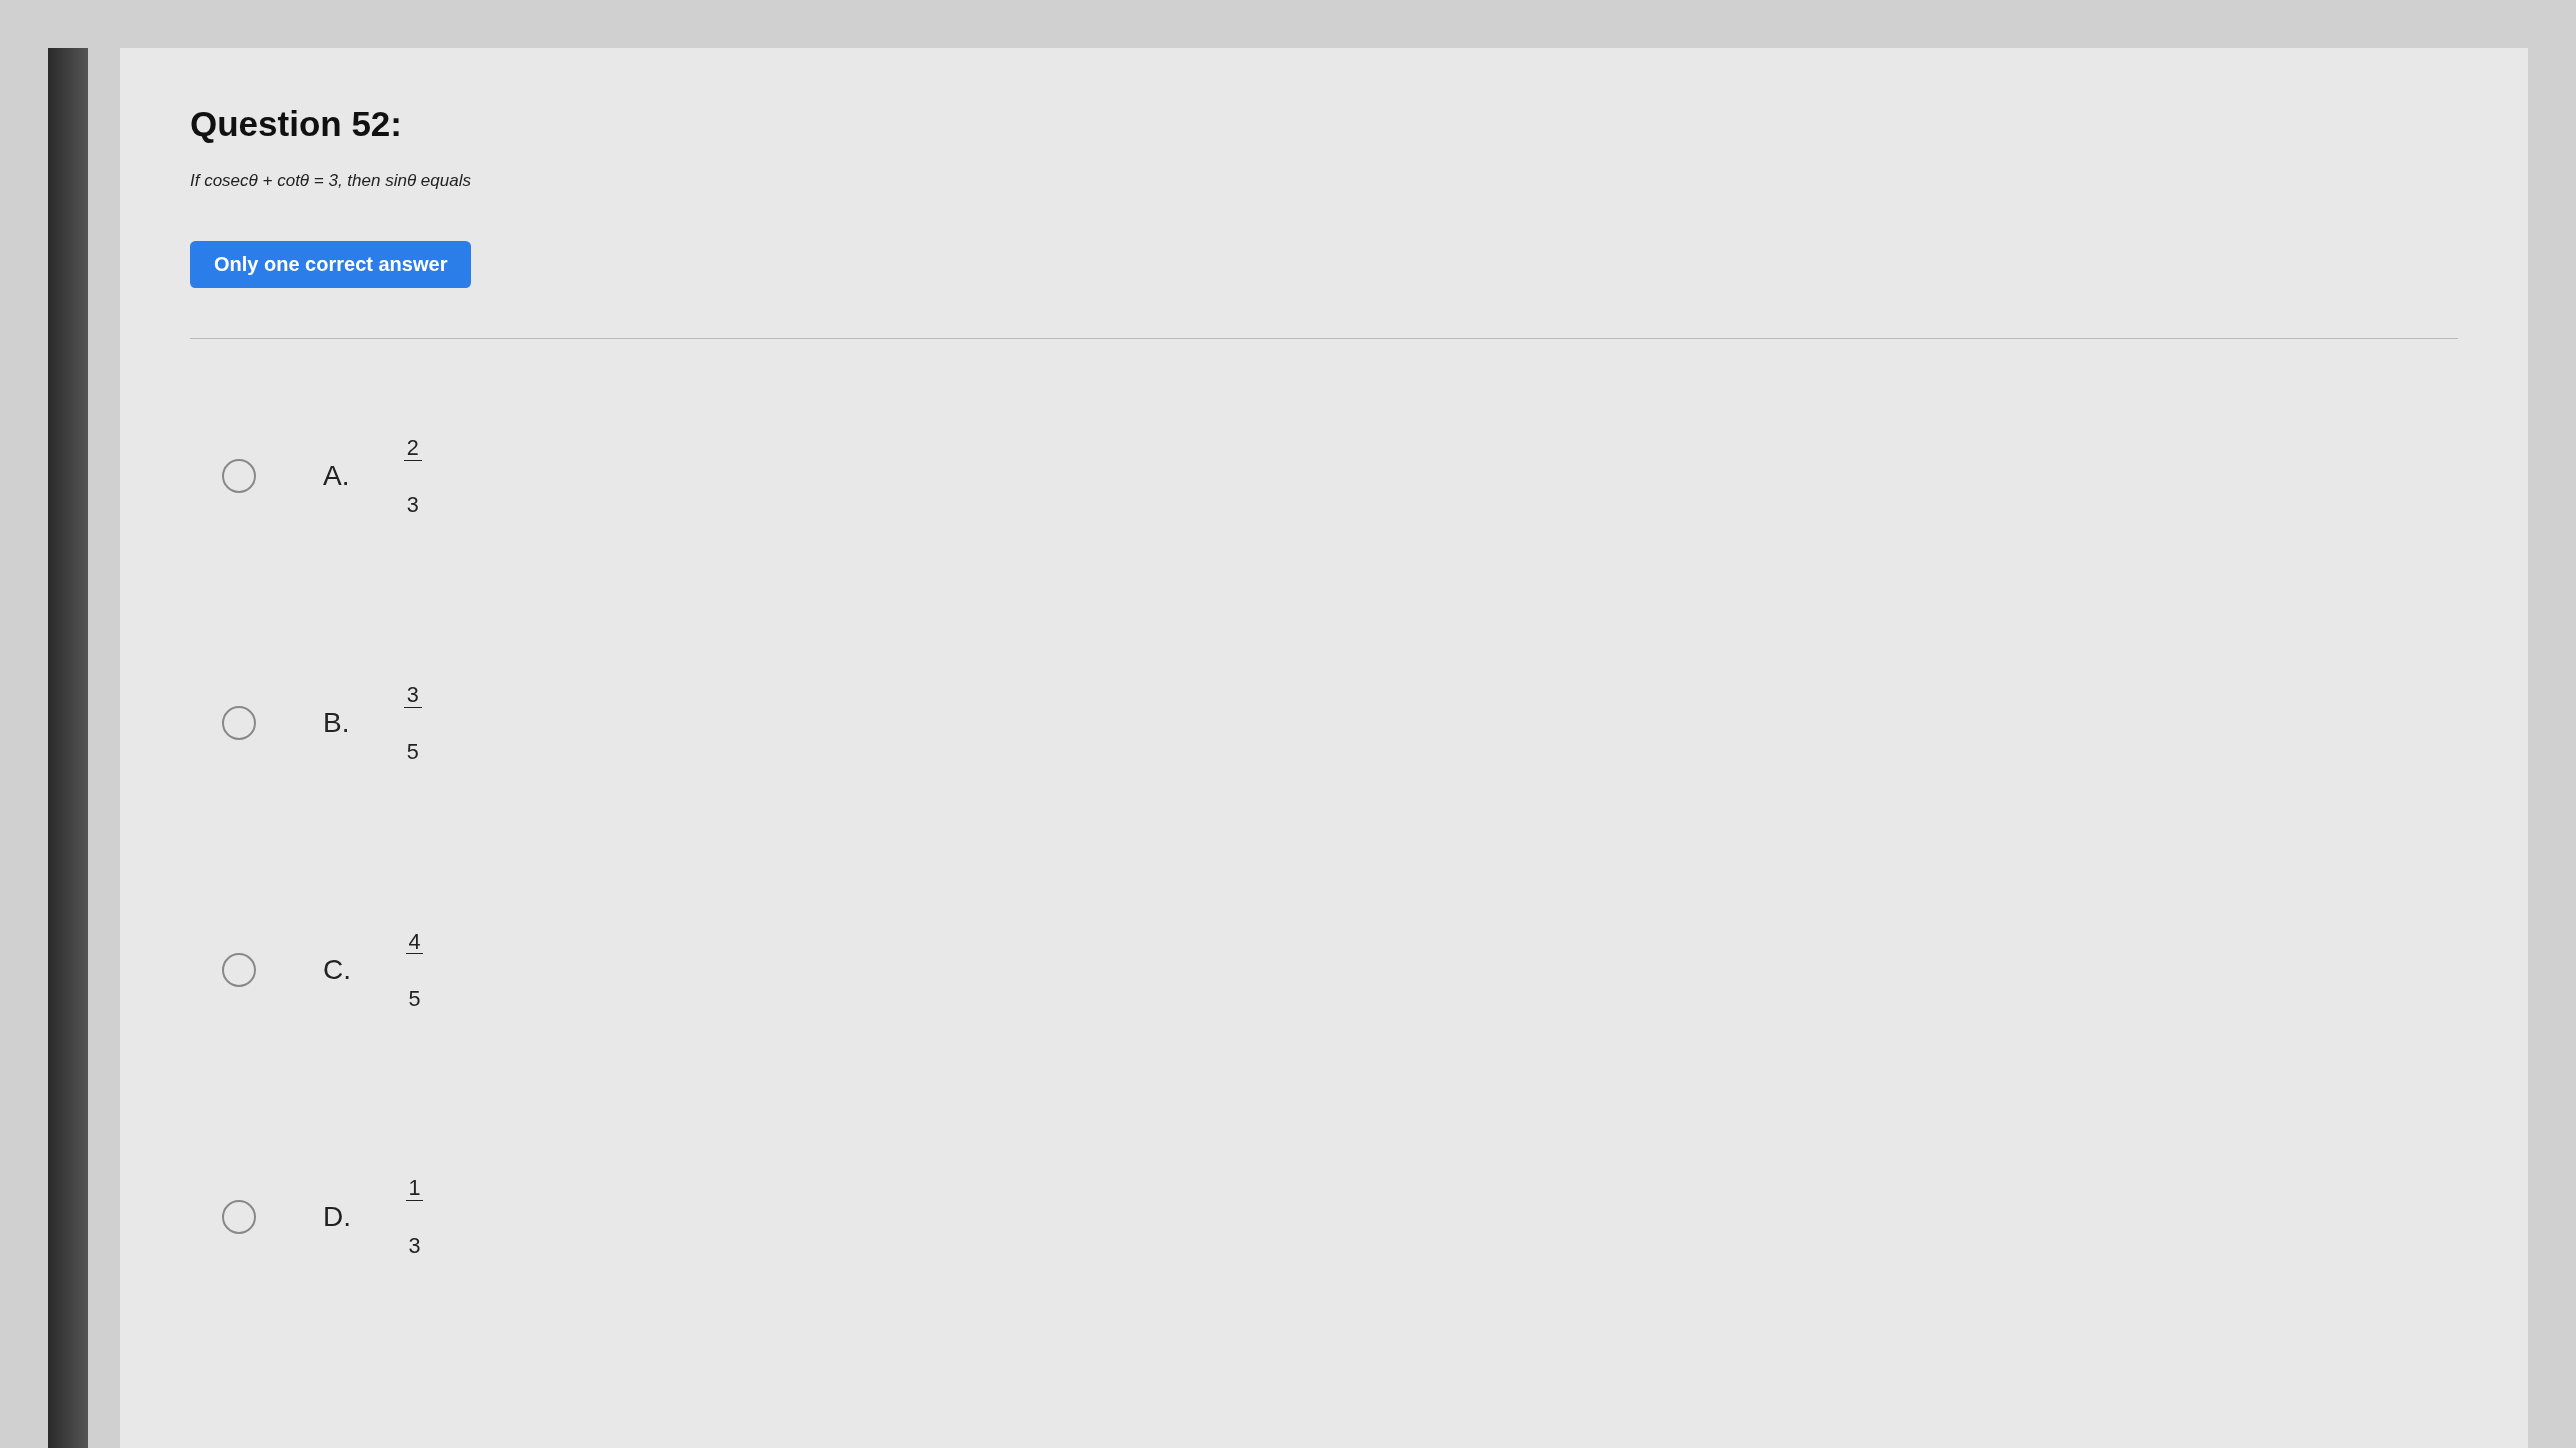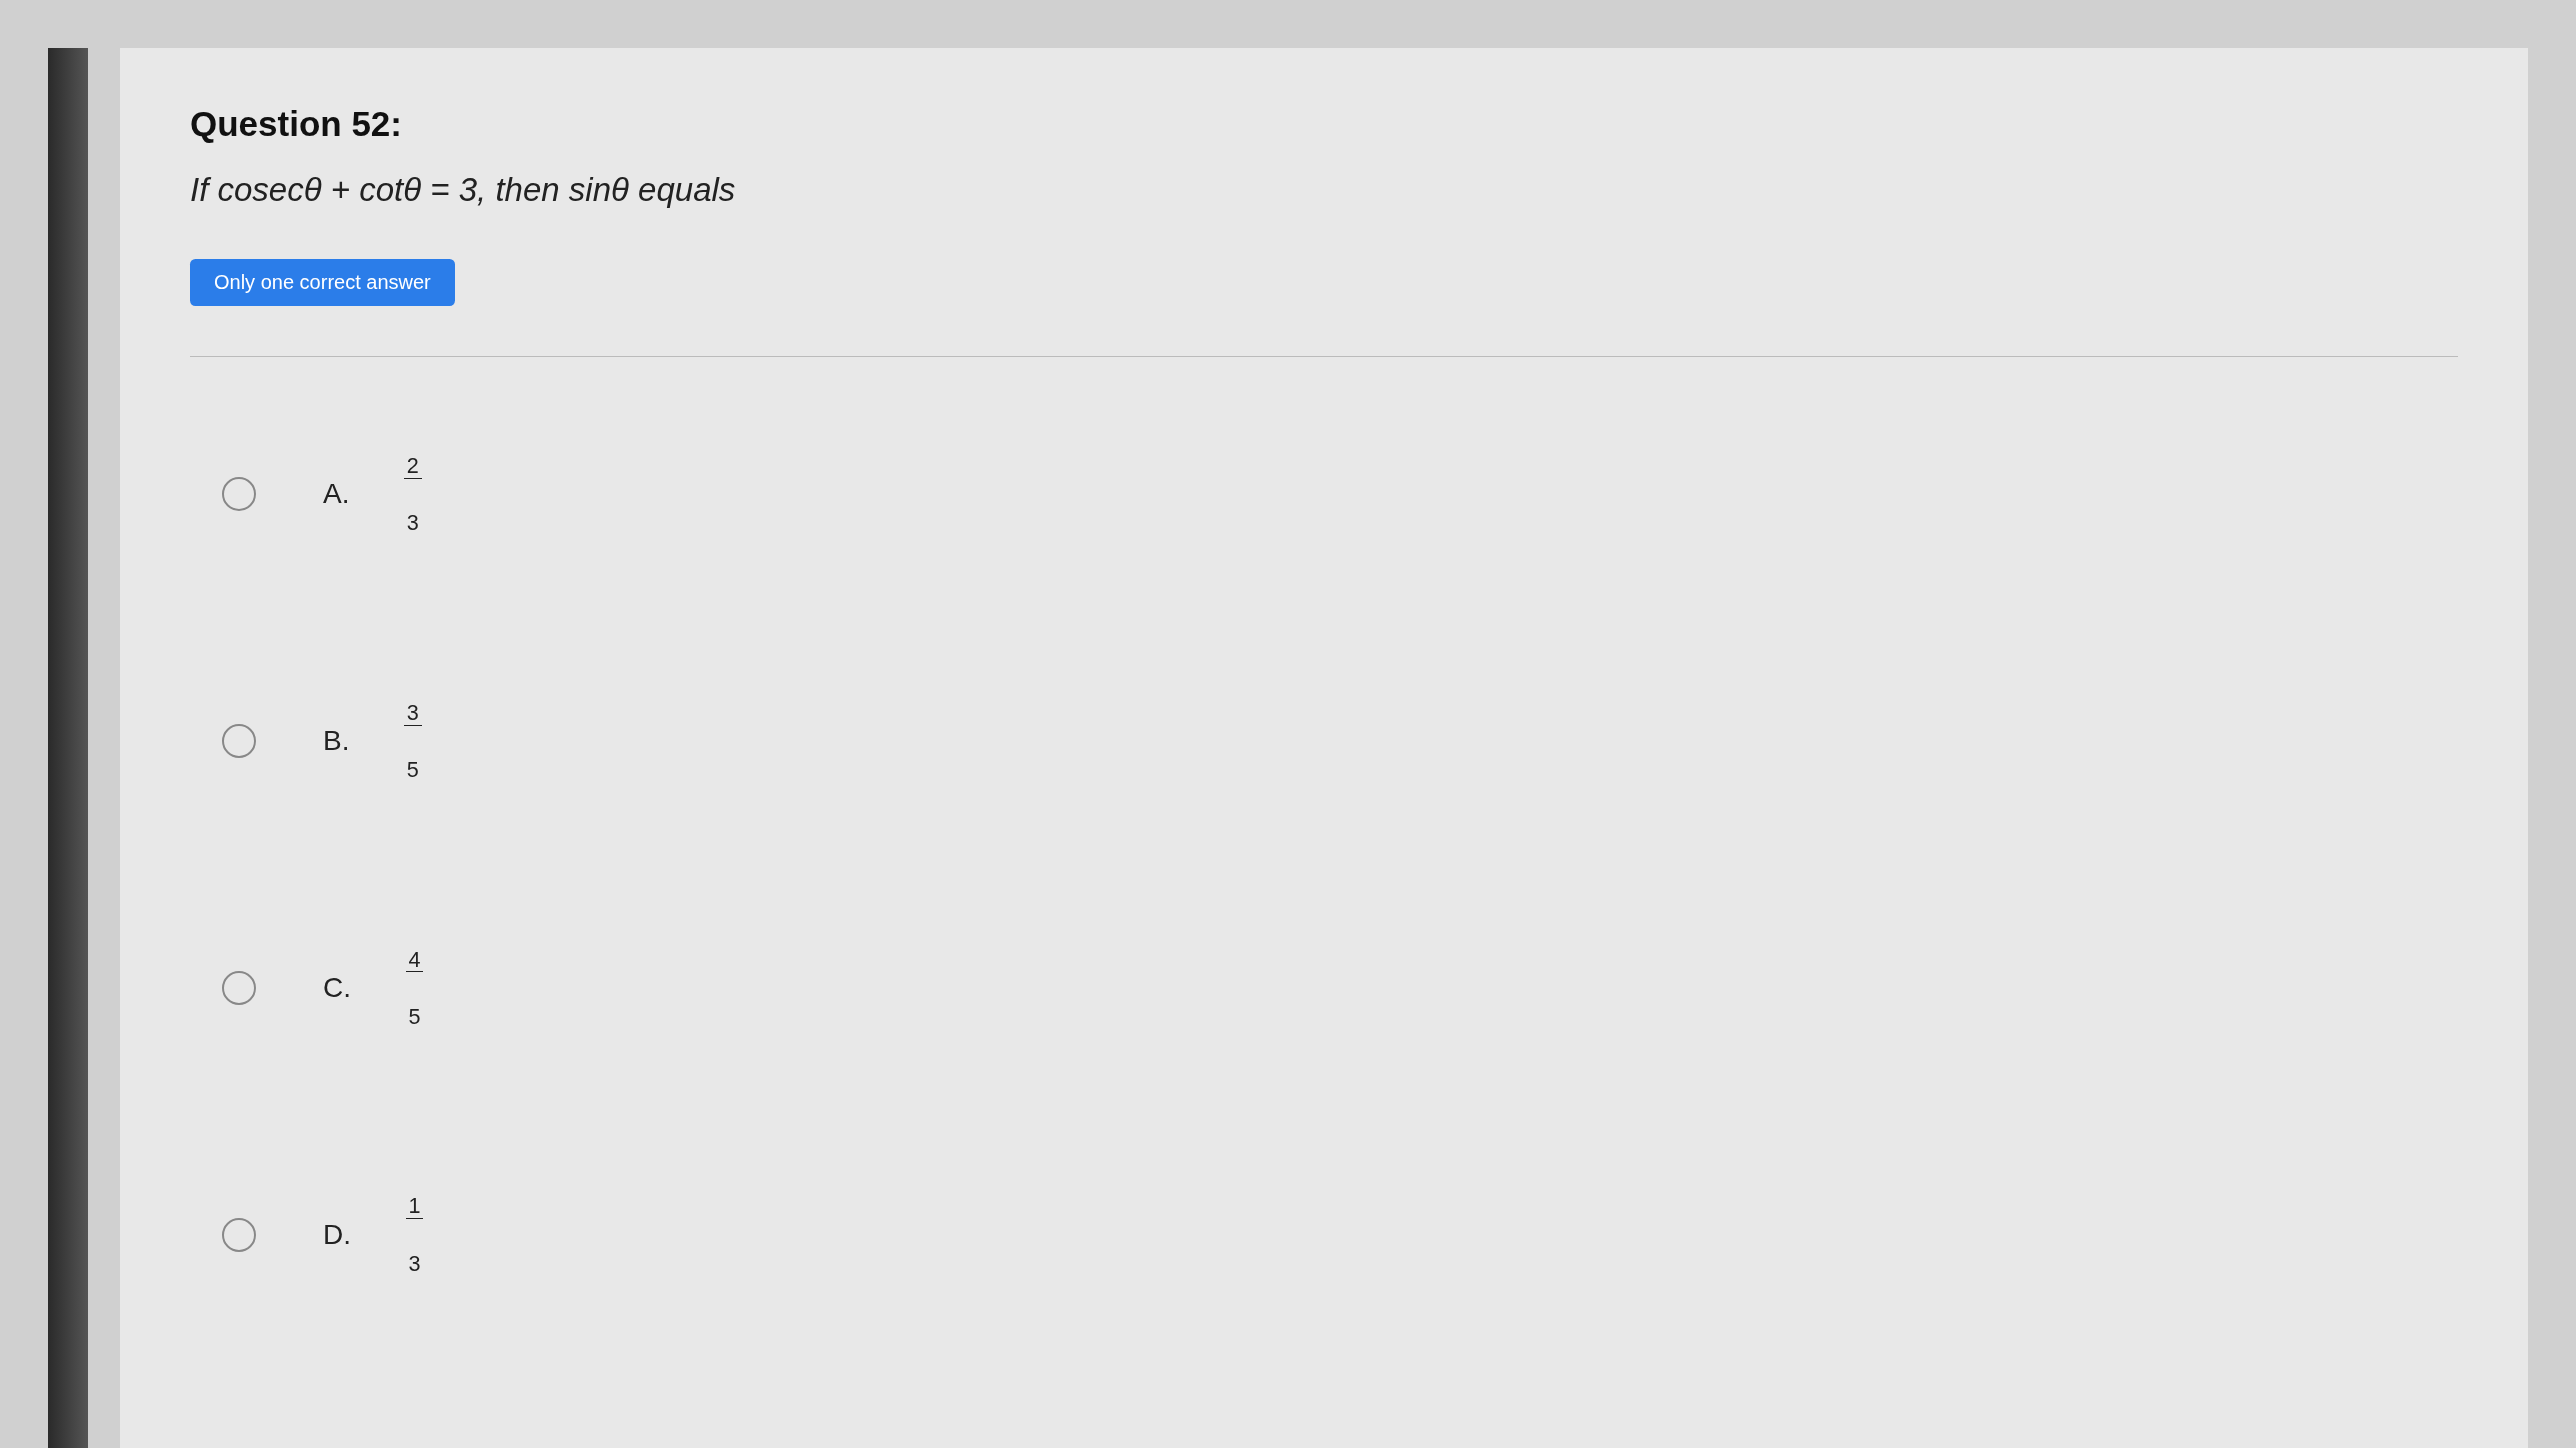--- a/index.html
+++ b/index.html
@@ -29,32 +29,32 @@
     }
 
     .question-title {
       font-size: 35px;
       font-weight: bold;
       color: #111;
       margin-bottom: 27px;
     }
 
     .question-text {
-      font-size: 33px;
+      font-size: 17px;
       color: #222;
       margin-bottom: 34px;
       font-style: italic;
     }
 
     .only-one-badge {
       display: inline-block;
       background-color: #2b7de9;
       color: white;
       font-size: 20px;
-      font-weight: normal;
+      font-weight: bold;
       padding: 12px 24px;
       border-radius: 5.4px;
       margin-bottom: 34px;
     }
 
     .divider {
       border: none;
       border-top: 0.7px solid #bbb;
       margin-bottom: 34px;
     }

